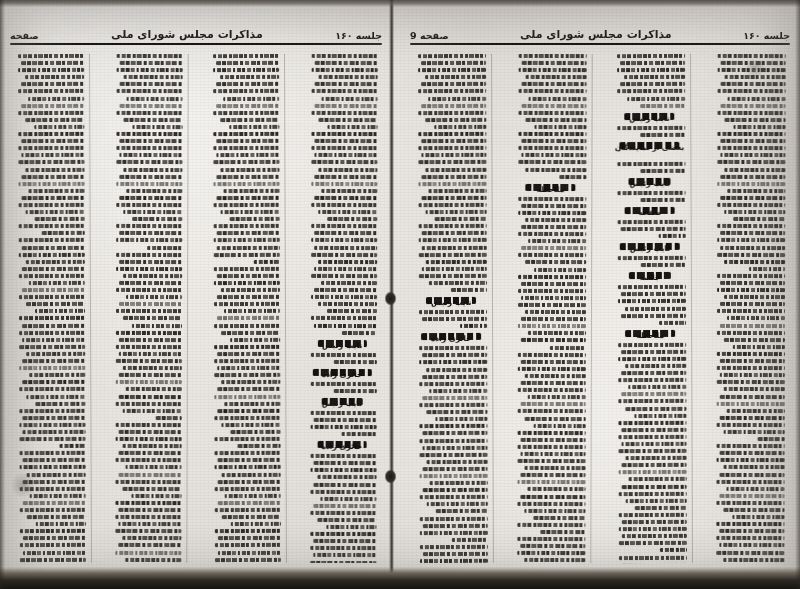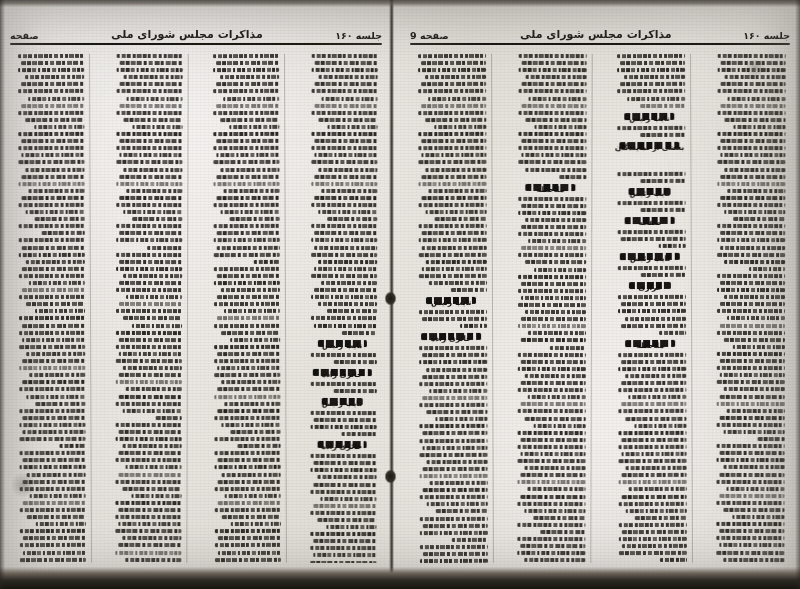--- a/index.html
+++ b/index.html
@@ -294,21 +294,21 @@
           <div style="position: relative;">
             <div class="speaker w70"></div>
             <div class="lbl" style="position: static; text-align: center; margin: -10px 0px 3px;">نایب رئیس</div>
           </div>
           <div class="para">
             <div class="ln  w95"></div>
             <div class="ln v2 w62"></div>
           </div>
           <div style="position: relative;">
             <div class="speaker w84"></div>
-            <div class="lbl" style="position: static; text-align: center; margin: -10px 0px 20px;">بعضی از نمایندگان</div>
+            <div class="lbl" style="position: static; text-align: center; margin: -10px 0px 10px;">بعضی از نمایندگان</div>
           </div>
           <div class="para">
             <div class="ln  w95"></div>
             <div class="ln v2 w62"></div>
           </div>
           <div style="position: relative;">
             <div class="speaker w58"></div>
             <div class="lbl" style="position: static; text-align: center; margin: -10px 0px 3px;">نایب رئیس</div>
           </div>
           <div class="para">
@@ -327,21 +327,21 @@
           <div style="position: relative;">
             <div class="speaker w84"></div>
             <div class="lbl" style="position: static; text-align: center; margin: -10px 0px 3px;">نایب رئیس</div>
           </div>
           <div class="para">
             <div class="ln  w95"></div>
             <div class="ln v2 w62"></div>
           </div>
           <div style="position: relative;">
             <div class="speaker w58"></div>
-            <div class="lbl" style="position: static; text-align: center; margin: -10px 0px 3px;">غرازی</div>
+            <div class="lbl" style="position: static; text-align: center; margin: -10px 0px 3px;">جلسه</div>
           </div>
           <div class="para">
             <div class="ln  w95"></div>
             <div class="ln v2 w90"></div>
             <div class="ln v3 w95 dark"></div>
             <div class="ln  w85"></div>
             <div class="ln v2 w90"></div>
             <div class="ln  w38"></div>
           </div>
           <div style="position: relative;">

